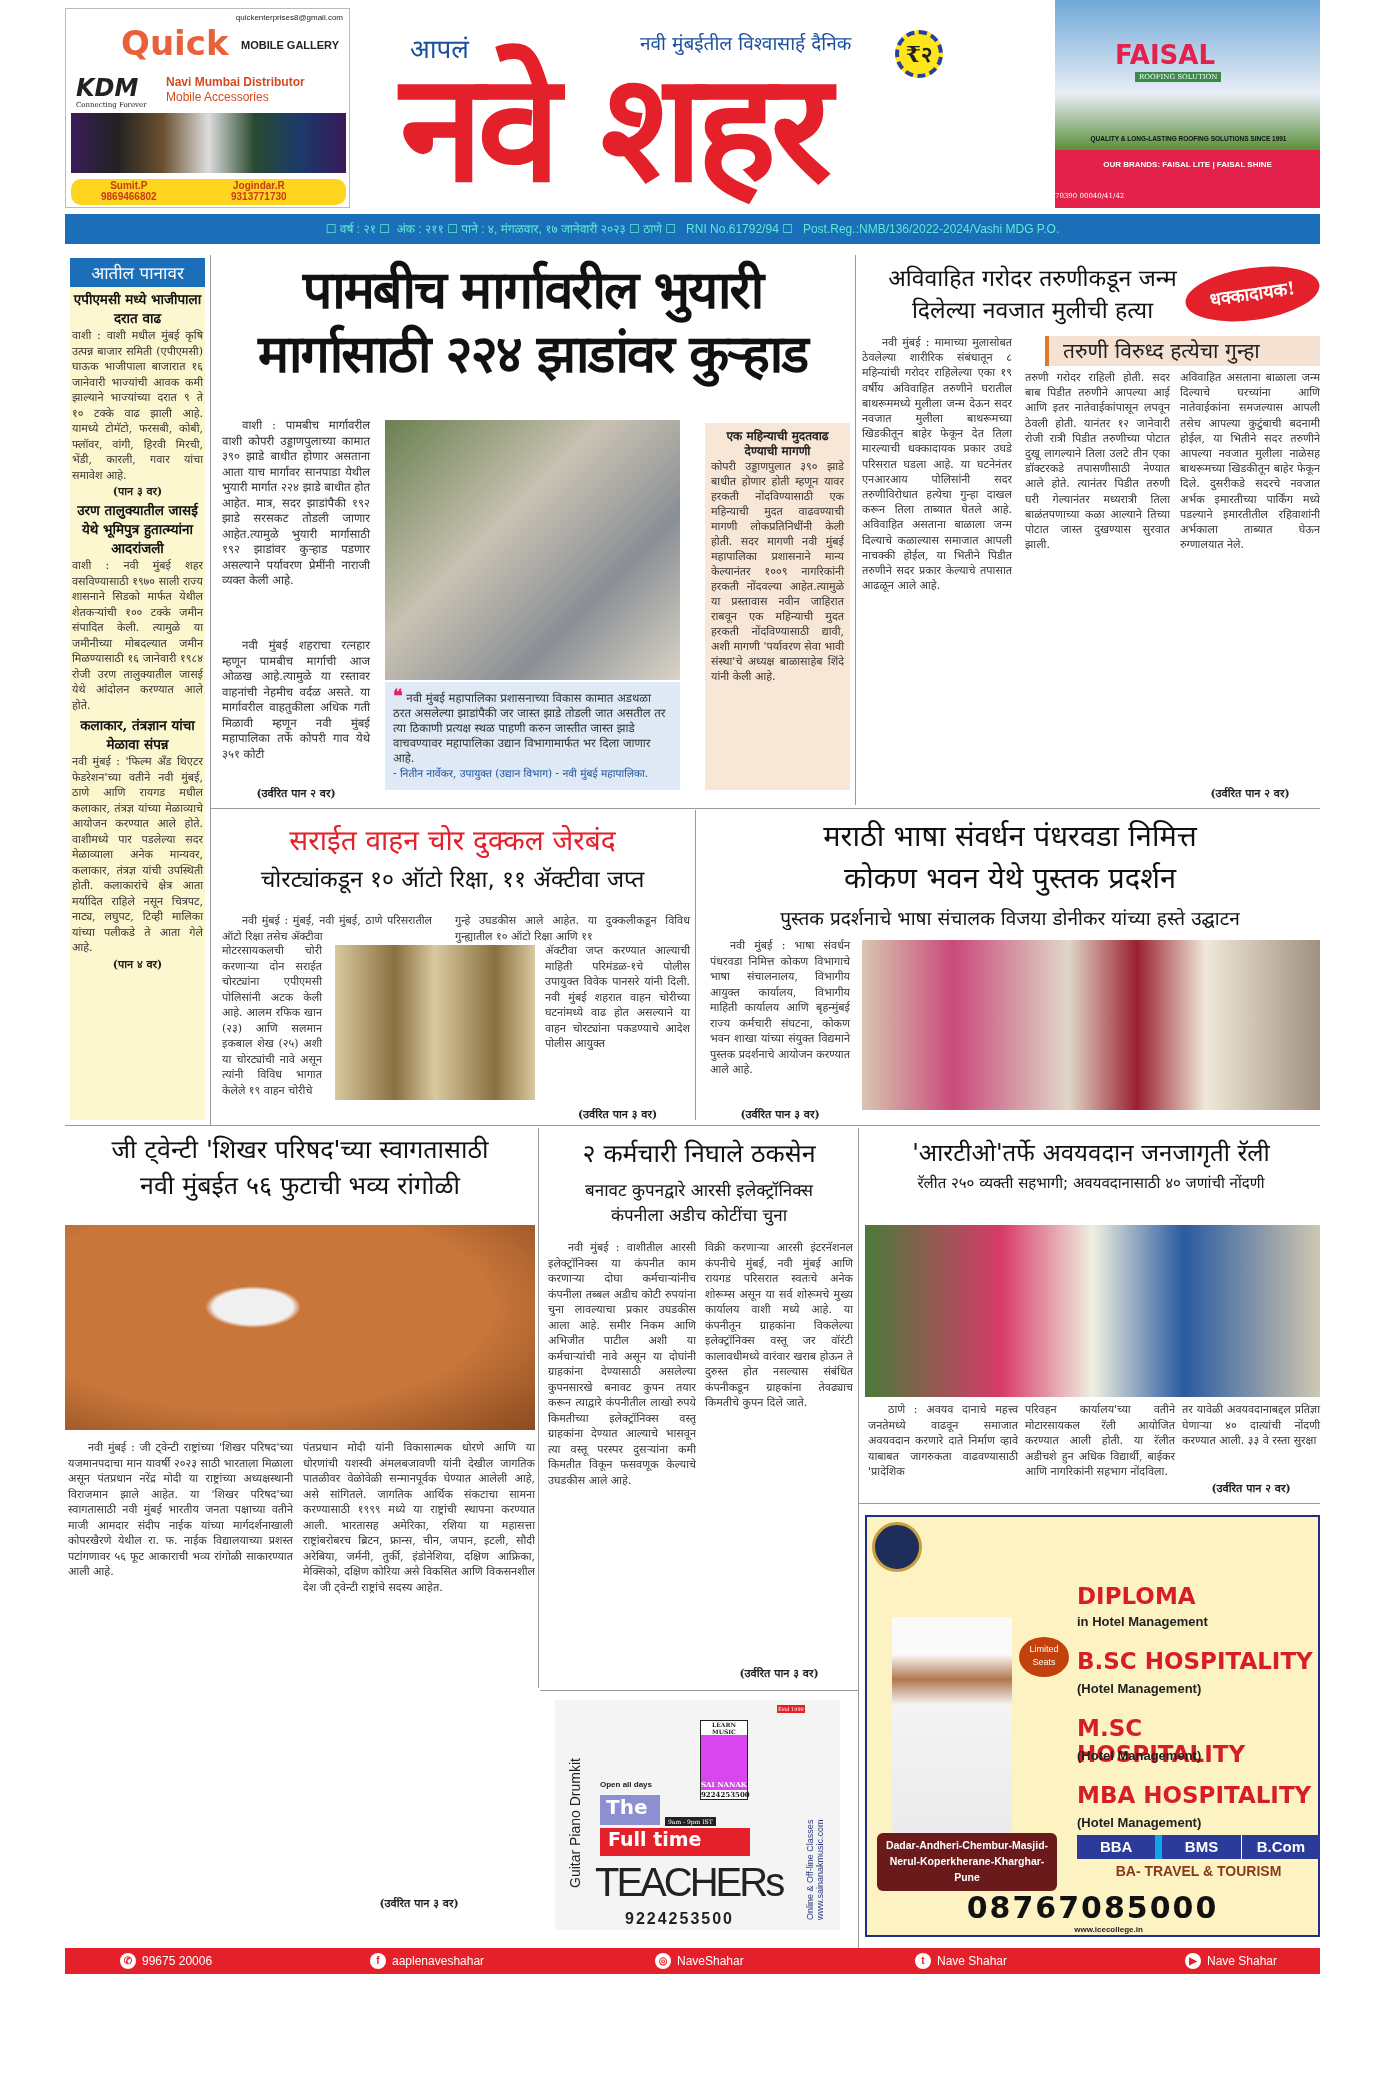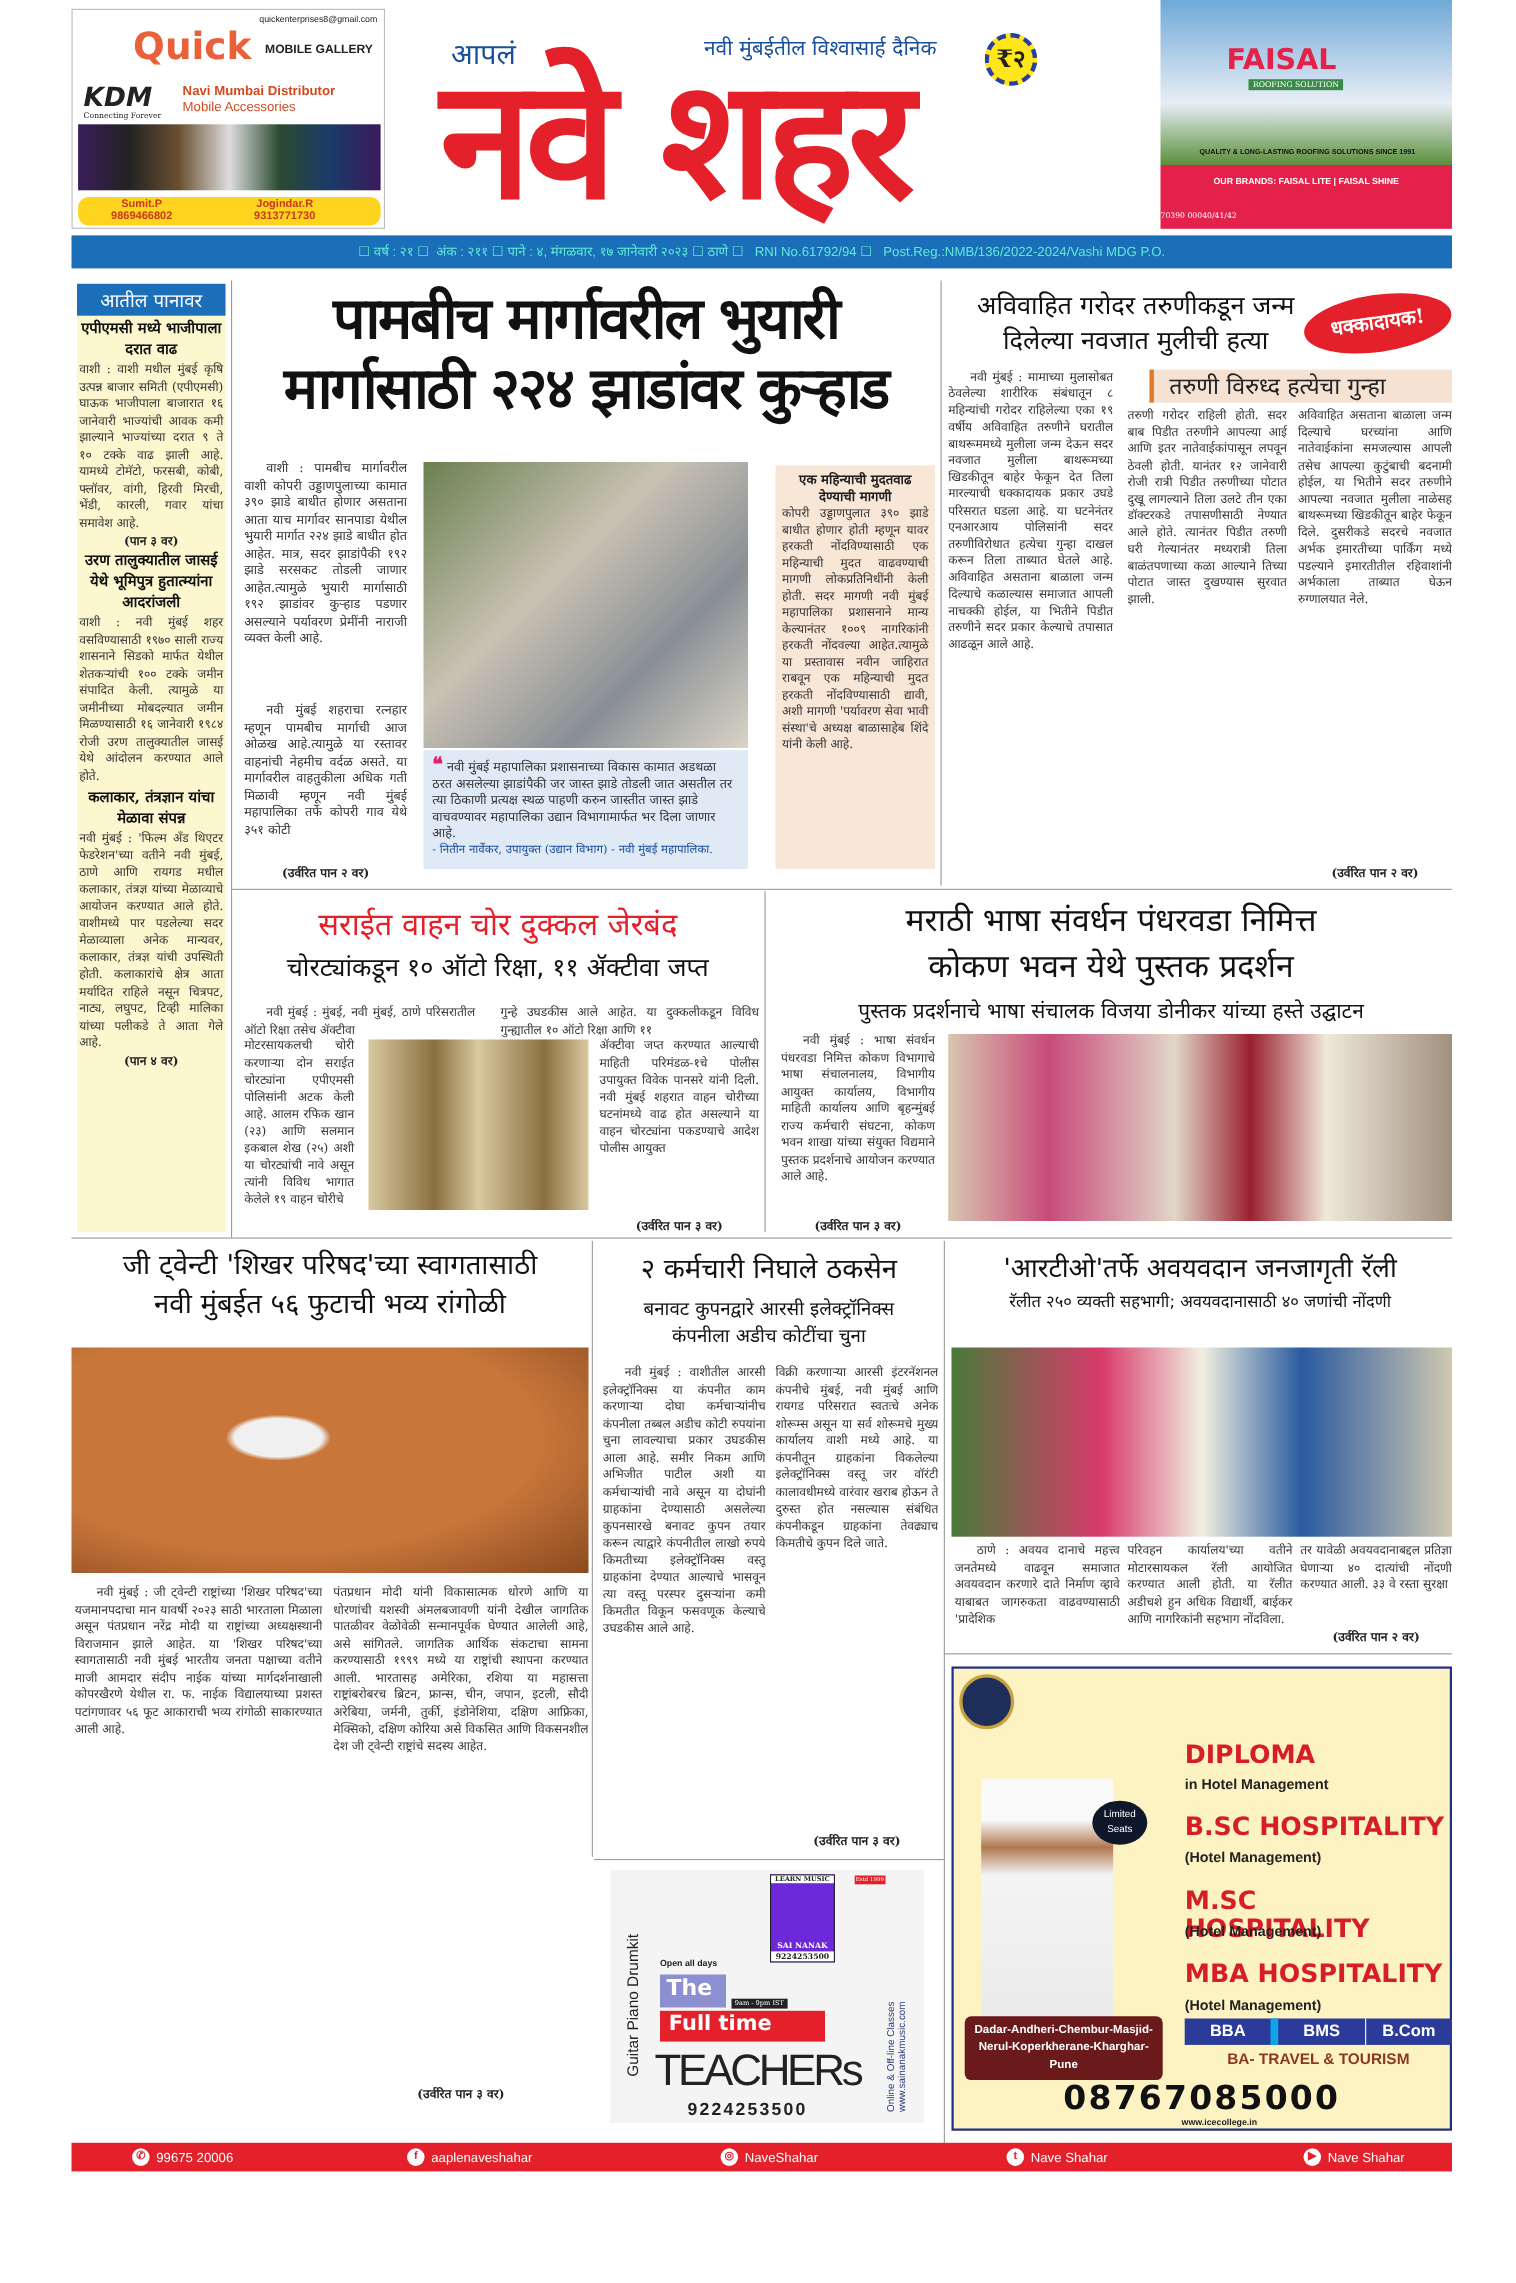--- a/index.html
+++ b/index.html
@@ -180,21 +180,21 @@
 <div class="hline" style="left:540px;top:1690px;width:318px"></div>
 
 <div class="abs music">
   <div class="abs" style="left:-60px;top:100px;width:160px;transform:rotate(-90deg);font-size:14px;font-family:'Liberation Sans',sans-serif">Guitar  Piano  Drumkit</div>
   <div class="abs" style="left:45px;top:80px;font-size:8px;font-weight:bold;font-family:'Liberation Sans',sans-serif">Open all days</div>
   <div class="abs" style="left:45px;top:95px;width:60px;height:30px;background:#8c8fd0;color:#fff;font-size:20px;font-weight:bold;padding-left:6px;font-family:'DejaVu Sans',sans-serif">The</div>
   <div class="abs" style="left:110px;top:117px;background:#222;color:#fff;font-size:6px;padding:1px 3px">9am - 9pm IST</div>
   <div class="abs" style="left:45px;top:128px;width:150px;height:28px;background:#e4202a;color:#fff;font-size:19px;font-weight:bold;padding-left:8px;font-family:'DejaVu Sans',sans-serif">Full time</div>
   <div class="abs" style="left:40px;top:160px;font-size:40px;letter-spacing:-3px;font-family:'Liberation Sans',sans-serif">TEACHERs</div>
   <div class="abs" style="left:70px;top:210px;font-size:16px;font-weight:bold;letter-spacing:2px;font-family:'Liberation Sans',sans-serif">9224253500</div>
-  <div class="abs" style="left:145px;top:4px;width:59px;height:80px;background:#6d28d9;border:1px solid #222">
+  <div class="abs" style="left:145px;top:20px;width:48px;height:80px;background:#d946ef;border:1px solid #222">
     <div style="font-size:6px;font-weight:bold;background:#fff;text-align:center">LEARN MUSIC</div>
     <div style="position:absolute;bottom:10px;width:100%;font-size:7px;font-weight:bold;text-align:center;color:#fff">SAI NANAK</div>
     <div style="position:absolute;bottom:0;width:100%;font-size:7px;font-weight:bold;text-align:center;background:#fff">9224253500</div>
   </div>
   <div class="abs" style="left:222px;top:5px;background:#e4202a;color:#fff;font-size:5px;padding:1px">Estd 1999</div>
   <div class="abs" style="left:170px;top:120px;width:180px;transform:rotate(-90deg);font-size:9px;color:#2a3a7a;font-family:'Liberation Sans',sans-serif">
     <div>Online &amp; Off-line Classes</div>
       <div>www.sainanakmusic.com</div>
   </div>
 </div>
@@ -204,21 +204,21 @@
 <div class="abs photo" style="left:865px;top:1225px;width:455px;height:172px;background:linear-gradient(90deg,#4a7a3a,#d83a6a 30%,#f0f0e0 50%,#2a5aa0 70%,#d0c8b0)"></div>
 <div class="abs txt" style="left:868px;top:1402px;width:150px;font-size:11px;text-indent:20px">ठाणे : अवयव दानाचे महत्त्व जनतेमध्ये वाढवून समाजात अवयवदान करणारे दाते निर्माण व्हावे याबाबत जागरुकता वाढवण्यासाठी 'प्रादेशिक</div>
 <div class="abs txt" style="left:1025px;top:1402px;width:150px;font-size:11px">परिवहन कार्यालय'च्या वतीने मोटारसायकल रॅली आयोजित करण्यात आली होती. या रॅलीत अडीचशे हुन अधिक विद्यार्थी, बाईकर आणि नागरिकांनी सहभाग नोंदविला.</div>
 <div class="abs txt" style="left:1182px;top:1402px;width:138px;font-size:11px">तर यावेळी अवयवदानाबद्दल प्रतिज्ञा घेणाऱ्या ४० दात्यांची नोंदणी करण्यात आली. ३३ वे रस्ता सुरक्षा</div>
 <div class="abs cont" style="left:1182px;top:1480px;width:138px">(उर्वरित पान २ वर)</div>
 <div class="hline" style="left:858px;top:1503px;width:462px"></div>
 
 <div class="abs ice">
   <div class="abs" style="left:5px;top:5px;width:50px;height:50px;border-radius:50%;background:#1e2e5a;border:3px solid #c9a040"></div>
   <div class="abs" style="left:25px;top:100px;width:120px;height:250px;background:linear-gradient(#fafafa 15%,#b07850 25%,#f4f4f4 35%,#e8e8e8)"></div>
-  <div class="abs" style="left:126px;top:120px;width:50px;height:40px;border-radius:50%;background:#0f172a;color:#fff;font-size:9px;text-align:center;line-height:13px;padding-top:6px;font-family:'Liberation Sans',sans-serif">Limited Seats</div>
+  <div class="abs" style="left:152px;top:120px;width:50px;height:40px;border-radius:50%;background:#c2410c;color:#fff;font-size:9px;text-align:center;line-height:13px;padding-top:6px;font-family:'Liberation Sans',sans-serif">Limited Seats</div>
   <div class="ice-course" style="top:66px">DIPLOMA</div>
   <div class="ice-sub" style="top:97px">in Hotel Management</div>
   <div class="ice-course" style="top:131px">B.SC HOSPITALITY</div>
   <div class="ice-sub" style="top:164px">(Hotel Management)</div>
   <div class="ice-course" style="top:198px">M.SC HOSPITALITY</div>
   <div class="ice-sub" style="top:231px">(Hotel Management)</div>
   <div class="ice-course" style="top:265px">MBA HOSPITALITY</div>
   <div class="ice-sub" style="top:298px">(Hotel Management)</div>
   <div class="abs" style="left:210px;top:318px;width:243px;height:24px;background:#2a3b9a;display:flex;color:#fff;font-weight:bold;font-size:15px;font-family:'Liberation Sans',sans-serif">
     <div style="flex:1;text-align:center;line-height:24px;border-right:7px solid #0ea5e9">BBA</div>

